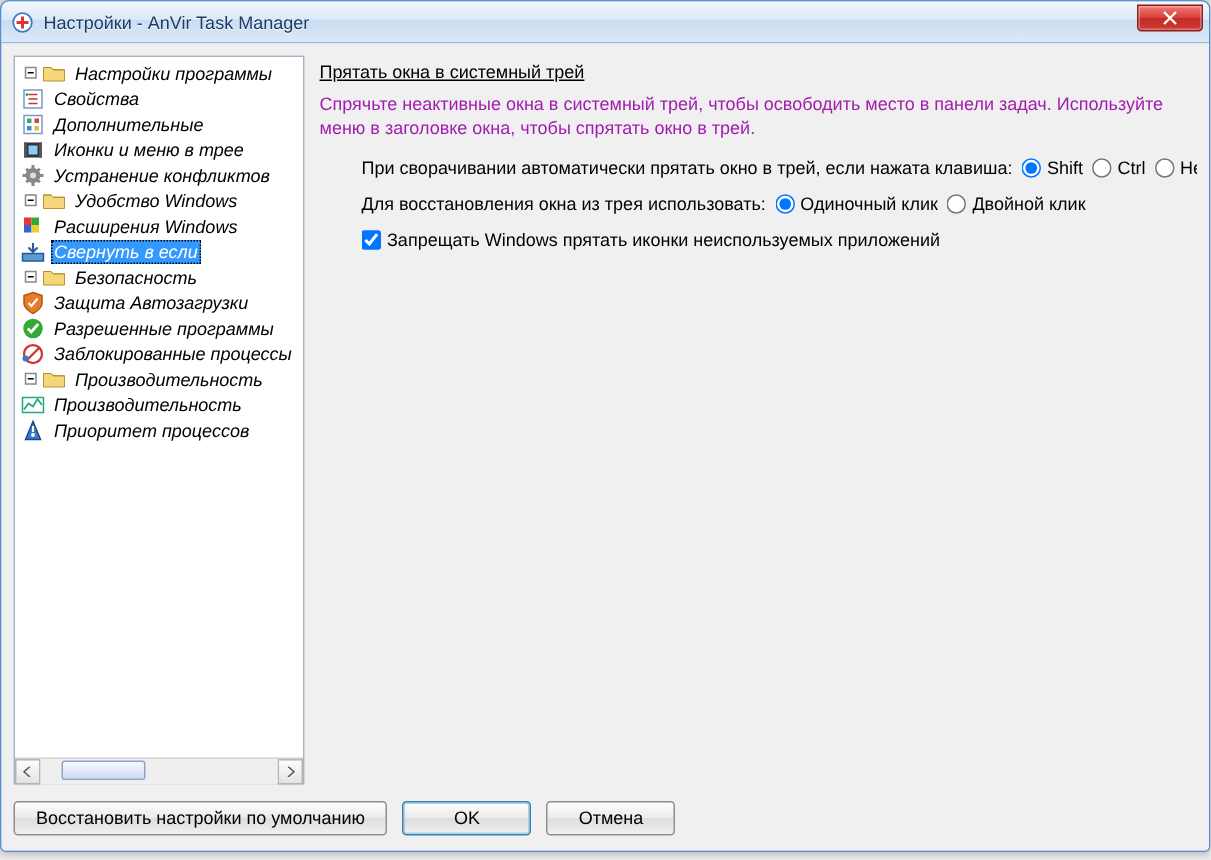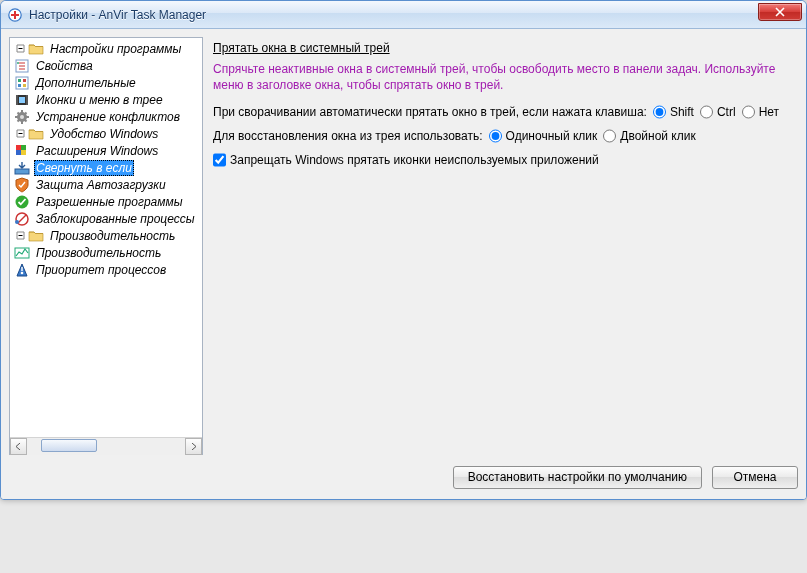--- a/index.html
+++ b/index.html
@@ -7,21 +7,21 @@
     margin: 0;
     font-family: "Segoe UI", Tahoma, sans-serif;
     font-size: 12px;
     background: #e8e8e8;
     width: 807px;
     height: 573px;
     overflow: hidden;
   }
   .window {
     width: 807px;
-    height: 500px;
+    height: 568px;
     background: #fff;
     border: 1px solid #5a8fce;
     border-radius: 6px 6px 4px 4px;
     box-shadow: 0 0 6px rgba(0,0,0,0.3);
     position: relative;
     overflow: hidden;
   }
   .titlebar {
     height: 28px;
     background: linear-gradient(to bottom, #f4f8fd 0%, #dbe8f7 45%, #c9ddf2 46%, #dbe9f8 100%);
@@ -145,32 +145,33 @@
     color: #a21caf;
     margin-bottom: 12px;
     line-height: 1.35;
   }
   .row {
     display: flex;
     align-items: center;
     margin-bottom: 10px;
     gap: 6px;
     white-space: nowrap;
+    margin-left: 28px;
   }
   .radio, .check {
     display: inline-flex; gap: 4px;
   }
   .radio input, .check input { margin: 0; }
 
   .button-bar {
     position: absolute;
     left: 8px; right: 8px; bottom: 8px;
     height: 28px;
     display: flex;
-    justify-content: flex-end;
+    justify-content: flex-start;
     align-items: center;
     gap: 10px;
   }
   button.win {
     height: 23px;
     min-width: 86px;
     padding: 0 14px;
     background: linear-gradient(to bottom, #fdfdfd 0%, #ebebeb 48%, #dddddd 50%, #f0f0f0 100%);
     border: 1px solid #8e8f8f;
     border-radius: 3px;
@@ -301,20 +302,35 @@
               <span class="label">Расширения Windows</span>
             </div>
             <div class="tree-row child selected">
               <span class="icon">
                 <svg viewBox="0 0 16 16">
                   <rect x="1" y="9" width="14" height="5" fill="#5a9bd5" stroke="#2a5a95"></rect>
                   <path d="M8 2 v6 M5 5 l3 3 l3 -3" fill="none" stroke="#2a5a95" stroke-width="1.4"></path>
                 </svg>
               </span>
               <span class="label">Свернуть в если</span>
+            </div>
+            <div class="tree-row">
+              <span class="toggle">
+                <svg viewBox="0 0 9 9">
+                  <path d="M1 1 h7 v7 h-7 Z" fill="#fff" stroke="#888"></path>
+                  <path d="M2.5 4.5 h4" stroke="#000"></path>
+                </svg>
+              </span>
+              <span class="icon">
+                <svg viewBox="0 0 16 16">
+                  <path class="folder-icon" d="M1 4 h5 l1.5 1.5 H15 V13 H1 Z"></path>
+                  <path d="M1 4 h5 l1.5 1.5 H15" fill="none" stroke="#b38a1f" stroke-width="0.6"></path>
+                </svg>
+              </span>
+              <span class="label">Безопасность</span>
             </div>
             <div class="tree-row child">
               <span class="icon">
                 <svg viewBox="0 0 16 16">
                   <path d="M8 1 L14 3 V8 C14 12 8 15 8 15 C8 15 2 12 2 8 V3 Z" fill="#e97c2a" stroke="#b05410"></path>
                   <path d="M5 8 l2 2 l4-5" fill="none" stroke="#fff" stroke-width="1.4"></path>
                 </svg>
               </span>
               <span class="label">Защита Автозагрузки</span>
             </div>
@@ -425,17 +441,18 @@
           <label class="check">
             <input type="checkbox" checked="" style="">
             <span>Запрещать Windows прятать иконки неиспользуемых приложений</span>
           </label>
         </div>
       </div>
     </div>
 
     <div class="button-bar">
       <button class="win wide">Восстановить настройки по умолчанию</button>
+      <button class="win default">OK</button>
       <button class="win">Отмена</button>
     </div>
   </div>
 
 </div>
 
 </body></html>

